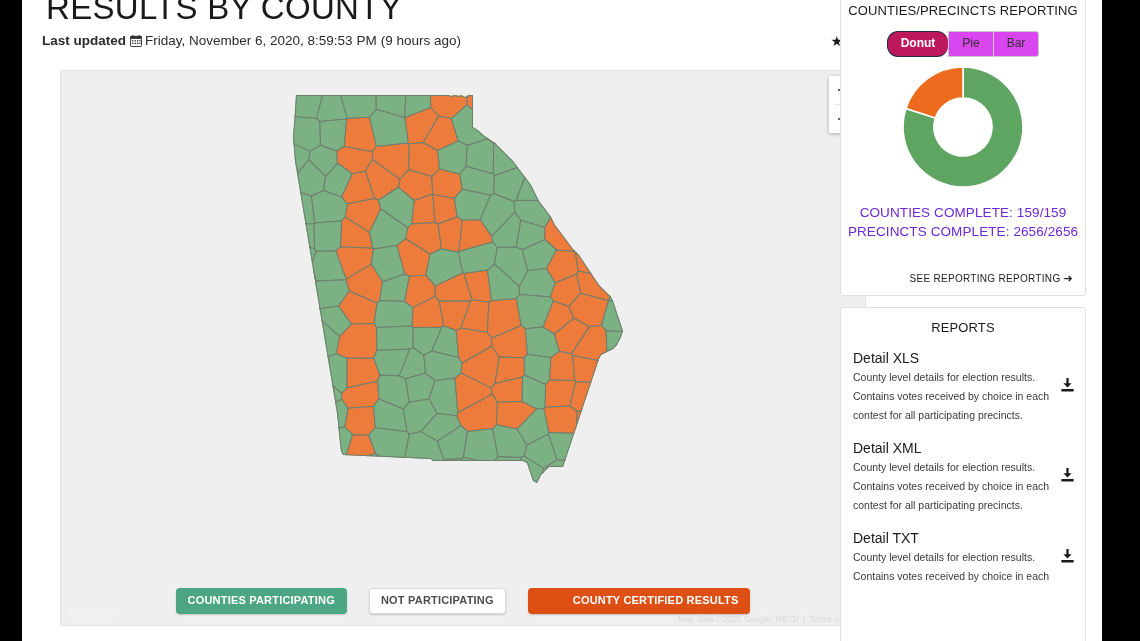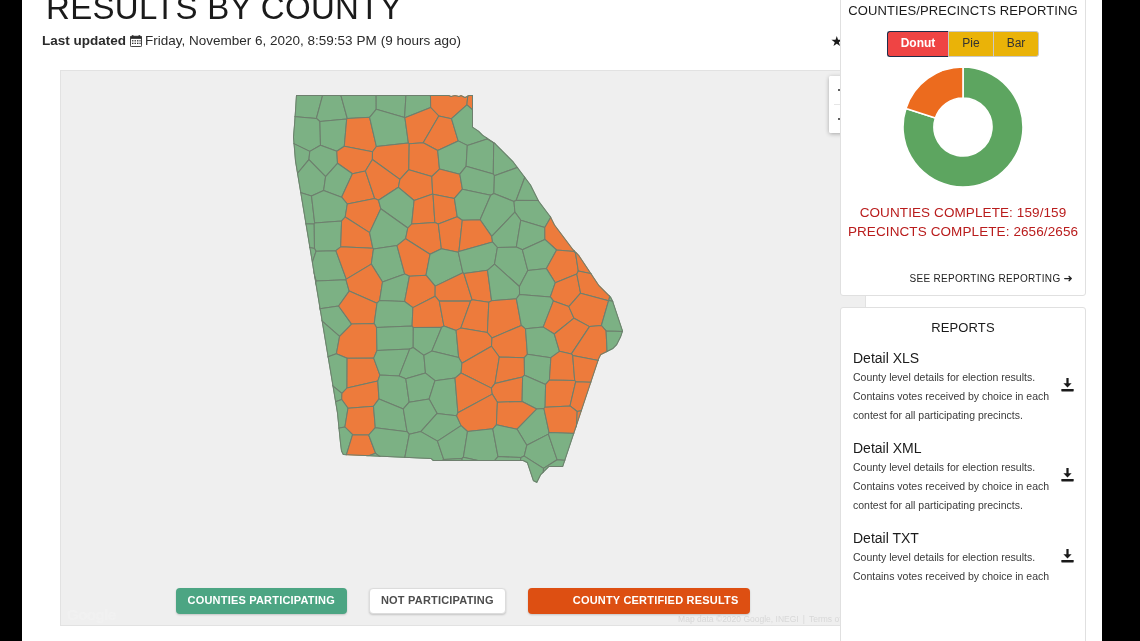--- a/index.html
+++ b/index.html
@@ -210,42 +210,43 @@
   #chart-toggle {
     display: flex;
     justify-content: center;
     margin-top: 13px;
   }
   #chart-toggle .tg {
     font-size: 12px;
     padding: 5px 13px 6px;
     border: 1px solid #c9c9c9;
     border-right: none;
-    background: #eab308;
+    background: #d946ef;
     color: #333333;
     cursor: pointer;
     line-height: 1.1;
   }
   #chart-toggle .tg:first-child { border-radius: 3px 0 0 3px; }
   #chart-toggle .tg:last-child { border-right: 1px solid #c9c9c9; border-radius: 0 3px 3px 0; }
   #chart-toggle .tg.active {
-    background: #ef4444;
+    background: #be185d;
     color: #ffffff;
     border-color: #1f2d4a;
     font-weight: 700;
+    border-radius: 11px;
   }
   #donut-wrap {
     margin-top: 8px;
     display: flex;
     justify-content: center;
   }
   .stat-line {
     text-align: center;
     font-size: 13.5px;
-    color: #b91c1c;
+    color: #6d28d9;
     letter-spacing: 0.1px;
     line-height: 19px;
   }
   #stats-block { margin-top: 14px; }
   #see-counties-link {
     position: absolute;
     right: 12px;
     bottom: 10px;
     font-size: 10px;
     color: #222222;

